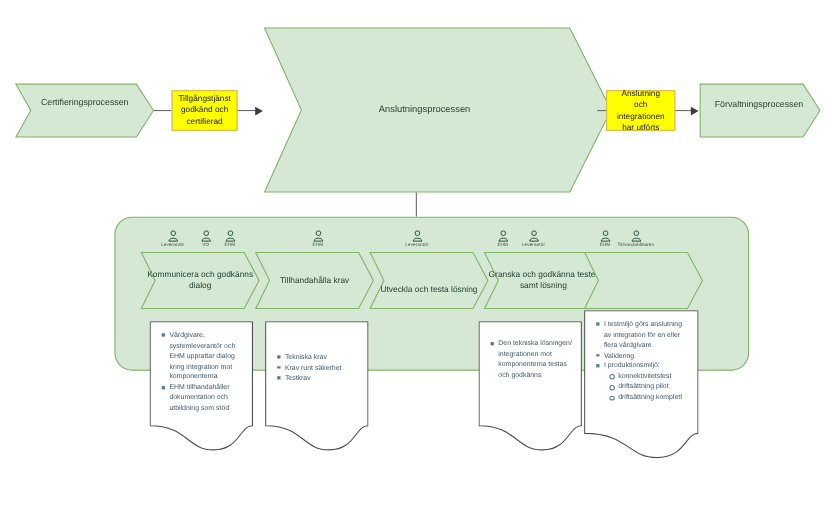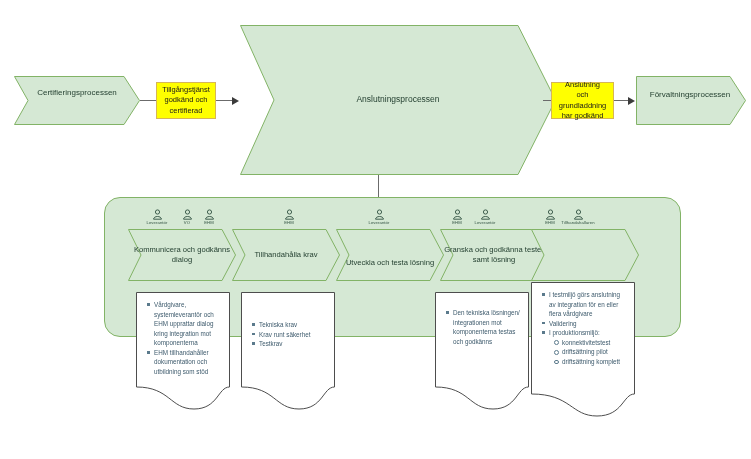--- a/index.html
+++ b/index.html
@@ -108,28 +108,28 @@
   <div class="ylabel" style="left:156px;top:82px;width:60px;height:37px;">
     <span>Tillgångstjänst godkänd och certifierad</span>
   </div>
 
   <div class="line" style="left:216px;top:100px;width:19px;height:1.4px;"></div>
   <div class="arrowhead" style="left:232px;top:96.5px;"></div>
 
   <svg class="svgshape" style="left:240px;top:25px;width:316px;height:150px;">
     <polygon points="0.5,0.5 278,0.5 315.5,75 278,149.5 0.5,149.5 34,75"></polygon>
   </svg>
-  <div class="shape-label" style="left:240px;top:25px;width:316px;height:150px;font-size:8.5px;text-align:right;">
+  <div class="shape-label" style="left:228px;top:25px;width:316px;height:150px;font-size:8.5px;text-align:right;">
     <span>Anslutningsprocessen</span>
   </div>
 
   <div class="line" style="left:543px;top:100px;width:8px;height:1.4px;"></div>
 
   <div class="ylabel" style="left:551px;top:82px;width:63px;height:37px;">
-    <span>Anslutning och grundladdning har godkänd</span>
+    <span>Anslutning och integrationen har utförts</span>
   </div>
 
   <div class="line" style="left:614px;top:100px;width:17px;height:1.4px;"></div>
   <div class="arrowhead" style="left:628px;top:96.5px;"></div>
 
   <svg class="svgshape" style="left:636px;top:76px;width:110px;height:49px;">
     <polygon points="0.5,0.5 94,0.5 109.5,24.5 94,48.5 0.5,48.5"></polygon>
   </svg>
   <div class="shape-label" style="left:636px;top:76px;width:108px;height:39px;font-size:8px;">
     <span>Förvaltningsprocessen</span>

